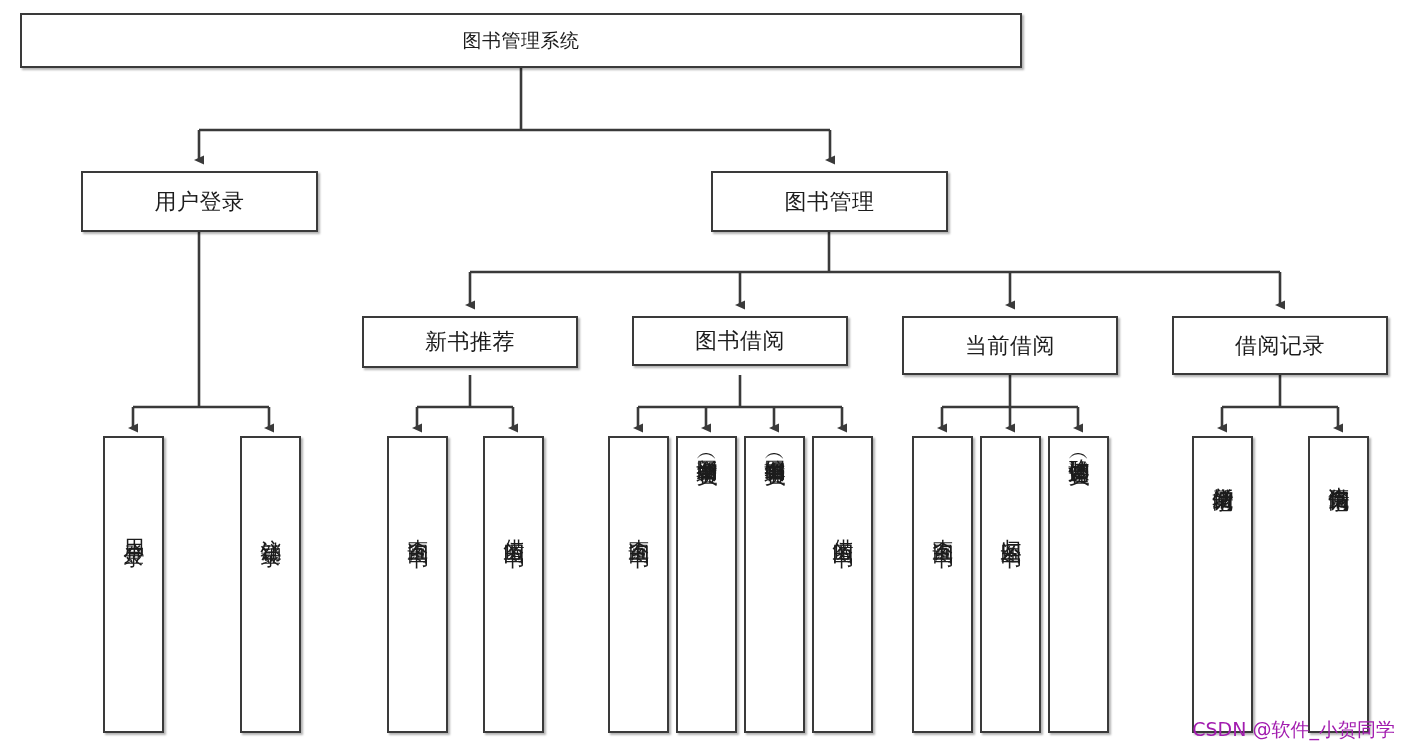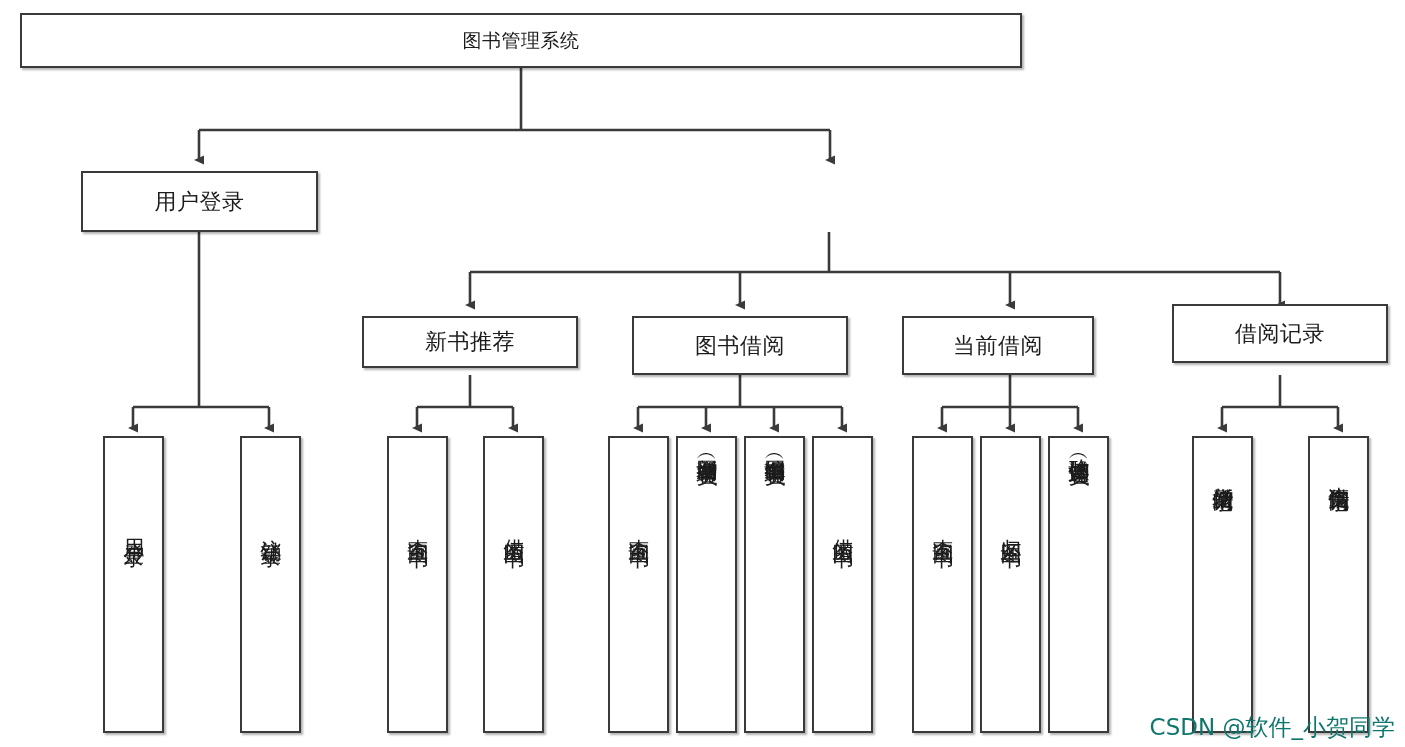--- a/index.html
+++ b/index.html
@@ -71,22 +71,22 @@
     letter-spacing: 1px;
   }
 
   .root .label { font-size: 19px; }
 
   
   #watermark {
     position: absolute;
     right: 10px;
     bottom: 4px;
-    font-size: 23px;
-    color: #0f766e;
+    font-size: 19px;
+    color: #a21caf;
     white-space: nowrap;
     font-family: "DejaVu Sans", "Liberation Sans", sans-serif;
   }
 </style>
 </head>
 <body>
 
 <div id="canvas">
 
   <svg id="edges" viewBox="0 0 1405 747" width="1405" height="747">
@@ -142,34 +142,37 @@
   </svg>
 
   <div class="node horiz root" style="left:20px; top:13px; width:1002px; height:55px;">
     <span class="label">图书管理系统</span>
   </div>
 
   <div class="node horiz" style="left:81px; top:171px; width:237px; height:61px;">
     <span class="label">用户登录</span>
   </div>
 
+  <div class="node horiz" style="left:711px; top:171px; width:237px; height:61px;">
+    <span class="label">图书管理</span>
+  </div>
 
   <div class="node horiz" style="left:362px; top:316px; width:216px; height:52px;">
     <span class="label">新书推荐</span>
   </div>
 
-  <div class="node horiz" style="left:632px; top:316px; width:216px; height:59px;">
+  <div class="node horiz" style="left:632px; top:316px; width:216px; height:50px;">
     <span class="label">图书借阅</span>
   </div>
 
-  <div class="node horiz" style="left:902px; top:316px; width:192px; height:59px;">
+  <div class="node horiz" style="left:902px; top:316px; width:216px; height:59px;">
     <span class="label">当前借阅</span>
   </div>
 
-  <div class="node horiz" style="left:1172px; top:304px; width:216px; height:59px;">
+  <div class="node horiz" style="left:1172px; top:316px; width:216px; height:59px;">
     <span class="label">借阅记录</span>
   </div>
 
   <div class="node vert" style="left:103px; top:436px; width:61px; height:297px; padding-top:84px;">
     <span class="label">用户登录</span>
   </div>
 
   <div class="node vert" style="left:240px; top:436px; width:61px; height:297px; padding-top:84px;">
     <span class="label">注销登录</span>
   </div>

